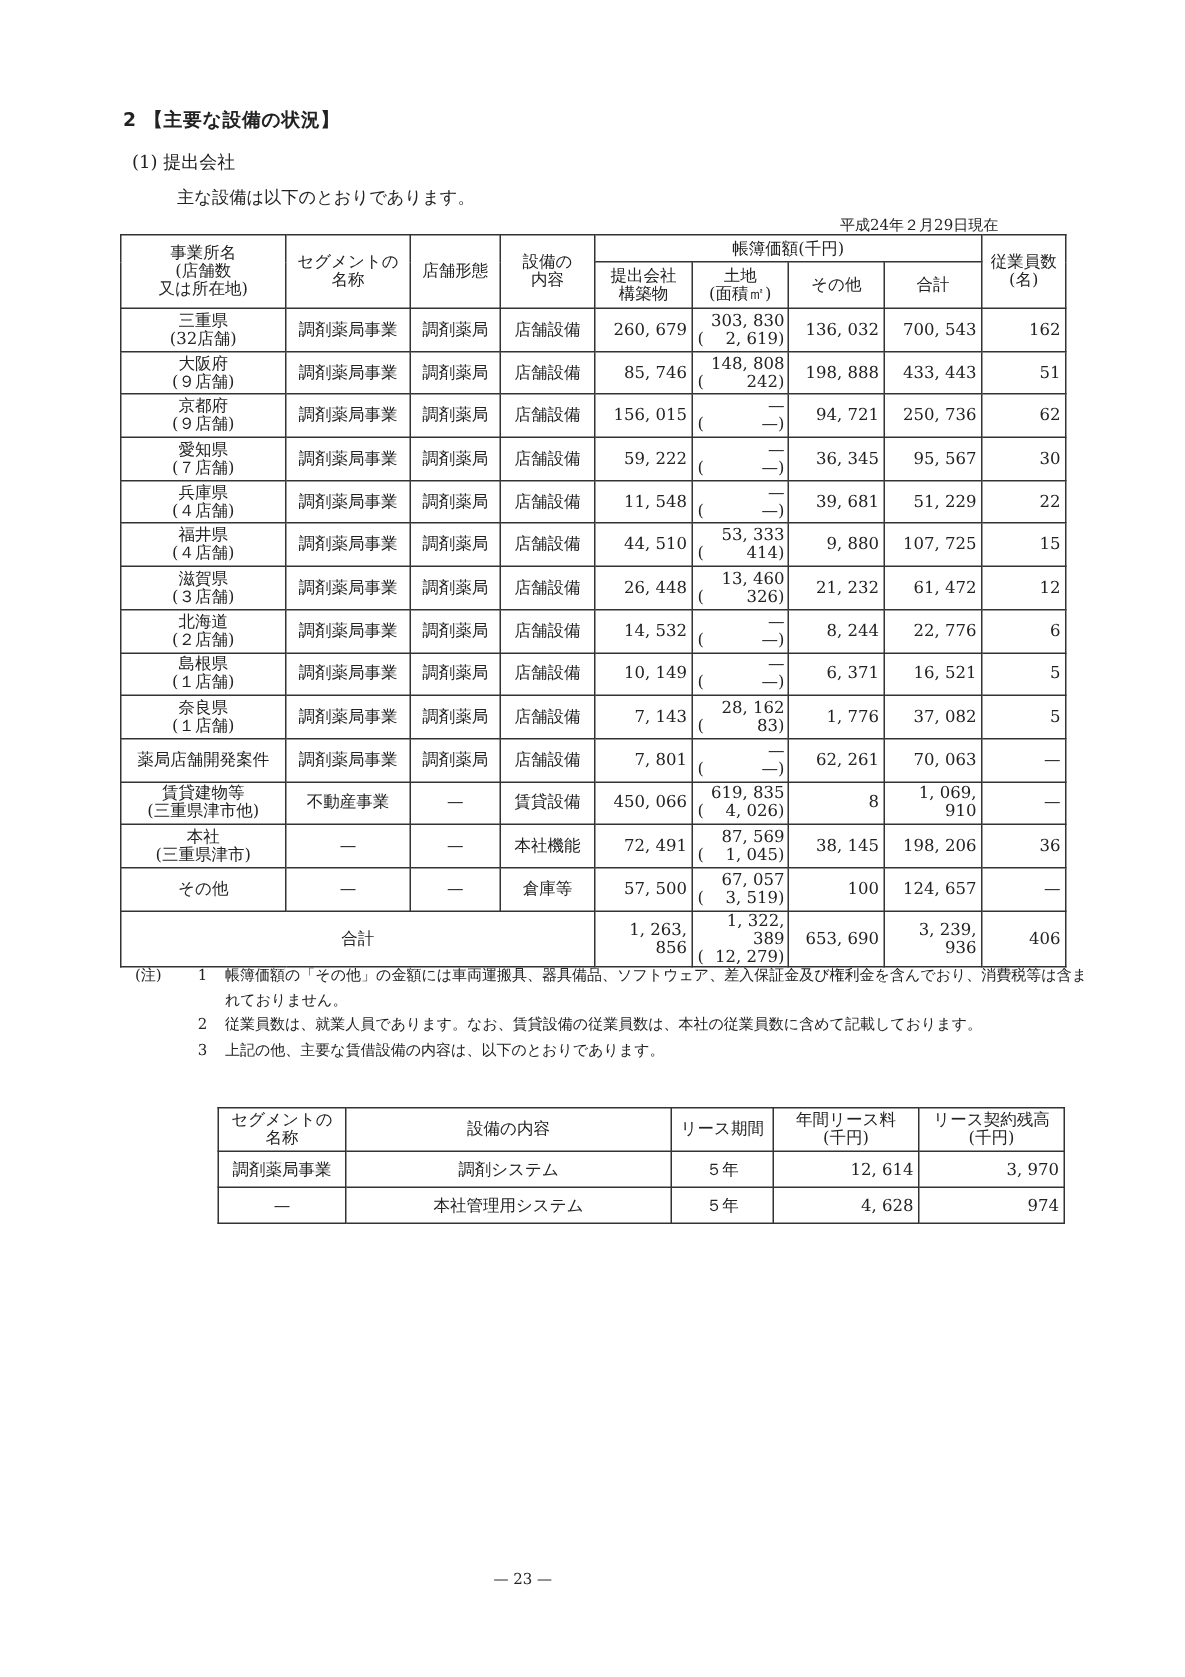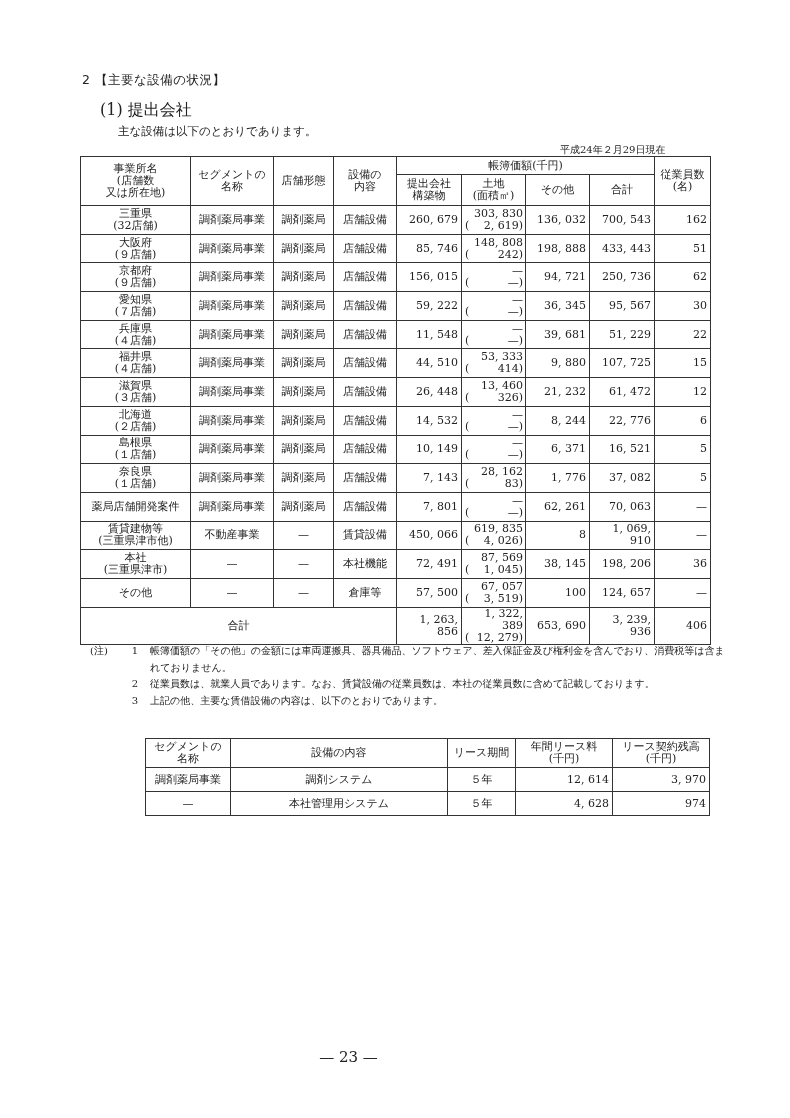--- a/index.html
+++ b/index.html
@@ -1,40 +1,40 @@
 <!DOCTYPE html>
 <html><head>
 <meta charset="utf-8">
 <style>
   html, body { margin: 0; padding: 0; background: #ffffff; }
   body { width: 790px; height: 1118px; position: relative; font-family: "DejaVu Serif", "Liberation Serif", serif; color: #222; overflow: hidden; }
   .abs { position: absolute; }
-  .sec-title { left: 82px; top: 72px; font-family: "DejaVu Sans", "Liberation Sans", sans-serif; font-size: 12.5px; font-weight: normal; letter-spacing: 0.5px; }
-  .sub-title { left: 100px; top: 100px; font-size: 16px; }
+  .sec-title { left: 82px; top: 72px; font-family: "DejaVu Sans", "Liberation Sans", sans-serif; font-size: 12.5px; font-weight: bold; letter-spacing: 0.5px; }
+  .sub-title { left: 88px; top: 100px; font-size: 12px; }
   .intro { left: 118px; top: 124px; font-size: 11.5px; }
   .asof { left: 560px; top: 143px; font-size: 10px; }
   table { border-collapse: collapse; position: absolute; font-size: 11px; }
   td { border: 1px solid #333; padding: 0 3px; line-height: 12px; vertical-align: middle; }
   #main-table { left: 80px; top: 156px; width: 631px; table-layout: fixed; border: 1.5px solid #222; }
   #main-table td { height: 27.7px; }
   .hd td { text-align: center; }
   .c { text-align: center; }
   .r { text-align: right; }
   .l { text-align: center; }
   .land { text-align: right; padding-right: 2px; }
   .land .top { display: block; text-align: right; }
   .land .bot { display: flex; justify-content: space-between; }
   .notes { left: 90px; top: 643px; width: 640px; font-size: 10px; line-height: 16.5px; }
   .note-row { display: flex; }
   .note-lbl { width: 30px; flex: none; }
   .note-num { width: 30px; flex: none; text-align: center; }
   .note-txt { flex: 1; }
   #lease-table { left: 145px; top: 738px; width: 564px; table-layout: fixed; border: 1.5px solid #222; }
   #lease-table td { height: 23px; }
-  .page-no { left: 0; width: 697px; top: 1048px; text-align: center; font-size: 15px; }
+  .page-no { left: 0; width: 697px; top: 1048px; text-align: center; font-size: 10px; }
 </style>
 </head>
 <body>
 
 <div class="abs sec-title">2 【主要な設備の状況】</div>
 <div class="abs sub-title">(1) 提出会社</div>
 <div class="abs intro">主な設備は以下のとおりであります。</div>
 <div class="abs asof">平成24年２月29日現在</div>
 
 <table id="main-table">

